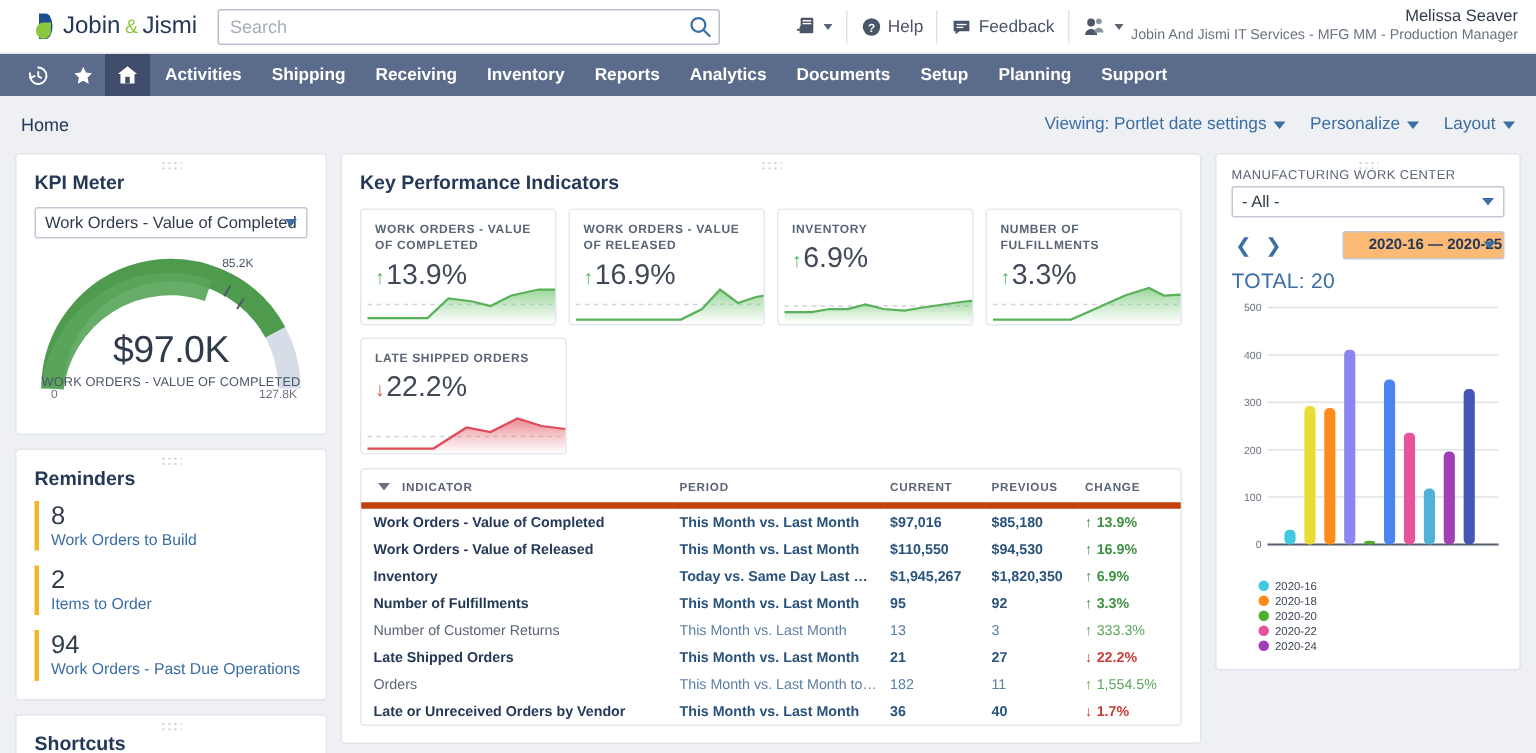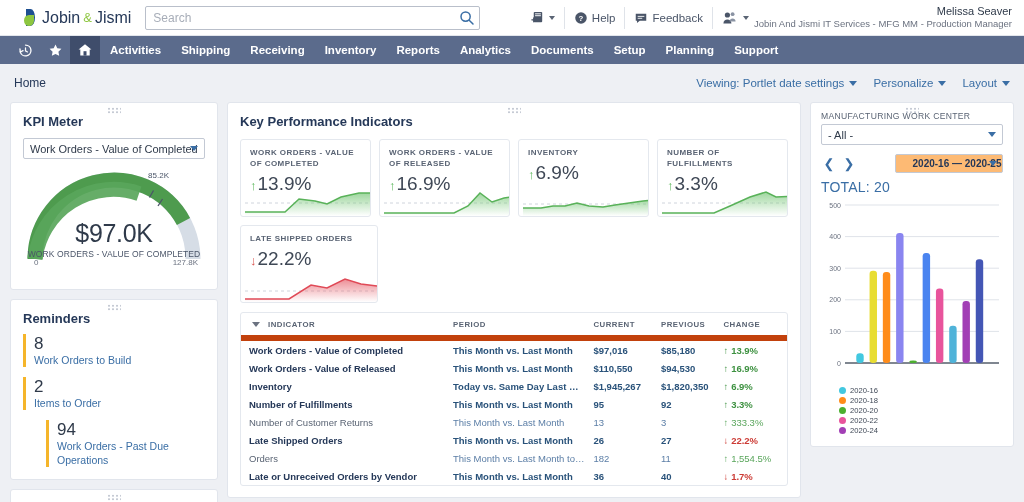--- a/index.html
+++ b/index.html
@@ -149,21 +149,21 @@
   .gauge-min { position: absolute; left: 17px; top: 95px; font-size: 8px; color: #6b7280; }
   .gauge-max { position: absolute; right: 13px; top: 95px; font-size: 8px; color: #6b7280; }
   .gauge-target { position: absolute; right: 42px; top: 8px; font-size: 8px; color: #4a5568; }
 
   
   .rem-list { padding: 8px 12px 12px 12px; }
   .rem-item {
     border-left: 3px solid #f5b52a; padding-left: 8px; margin-bottom: 10px;
     cursor: pointer;
   }
-  .rem-item:last-child { margin-bottom: 0; margin-left: 23px; }
+  .rem-item:last-child { margin-bottom: 0; }
   .rem-count { font-size: 17px; color: #2f3a4a; line-height: 1.15; }
   .rem-label { font-size: 10.5px; color: #3a6ea5; line-height: 1.3; }
 
   
   .kpi-cards { display: flex; flex-wrap: wrap; gap: 8px; padding: 10px 12px 0 12px; }
   .kpi-card {
     flex: 1 1 0; min-width: 0; border: 1px solid #e4e8ee; border-radius: 3px;
     height: 78px; position: relative; overflow: hidden; background: #fff;
     cursor: pointer;
   }
@@ -180,21 +180,21 @@
   .kpi-arrow.up { color: #5cb85c; }
   .kpi-arrow.down { color: #d9534f; }
   .spark { position: absolute; left: 0; right: 0; bottom: 0; height: 30px; }
 
   
   .kpi-table { margin: 9px 12px 11px 12px; border: 1px solid #e4e8ee; border-radius: 3px; }
   table.kt { width: 100%; border-collapse: collapse; table-layout: fixed; }
   table.kt th {
     font-size: 7.8px; font-weight: 700; color: #5a6474; letter-spacing: .5px;
     text-align: left; padding: 7px 4px 6px 4px; text-transform: uppercase;
-    border-bottom: 6px solid #c2410c; white-space: nowrap;
+    border-bottom: 4px solid #c2410c; white-space: nowrap;
   }
   table.kt td {
     font-size: 9.5px; padding: 3.5px 4px; white-space: nowrap;
     overflow: hidden; text-overflow: ellipsis;
   }
   .kt tbody tr.bold td { font-weight: 700; }
   .kt tbody tr.bold .c-ind { color: #253858; }
   .kt tbody tr.bold .c-per,
   .kt tbody tr.bold .c-cur,
   .kt tbody tr.bold .c-pre { color: #29527a; }
@@ -598,21 +598,21 @@
               <td>
                   <span class="chg up">
                     <span>↑</span>
                     <span>333.3%</span>
                   </span>
                 </td>
             </tr>
             <tr class="bold">
               <td class="c-ind">Late Shipped Orders</td>
               <td class="c-per">This Month vs. Last Month</td>
-              <td class="c-cur">26</td>
+              <td class="c-cur">21</td>
               <td class="c-pre">27</td>
               <td>
                   <span class="chg down">
                     <span>↓</span>
                     <span>22.2%</span>
                   </span>
                 </td>
             </tr>
             <tr class="light">
               <td class="c-ind">Orders</td>

